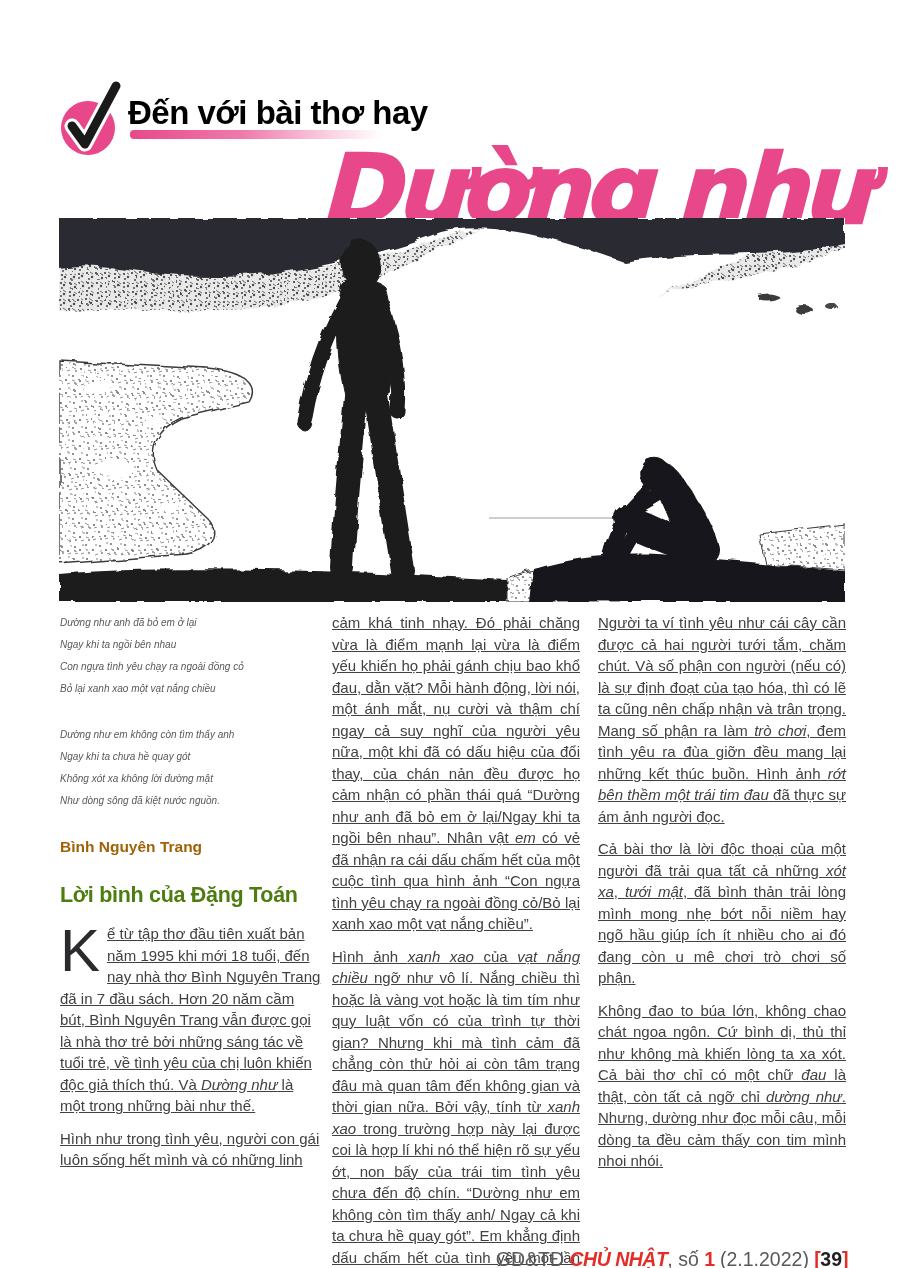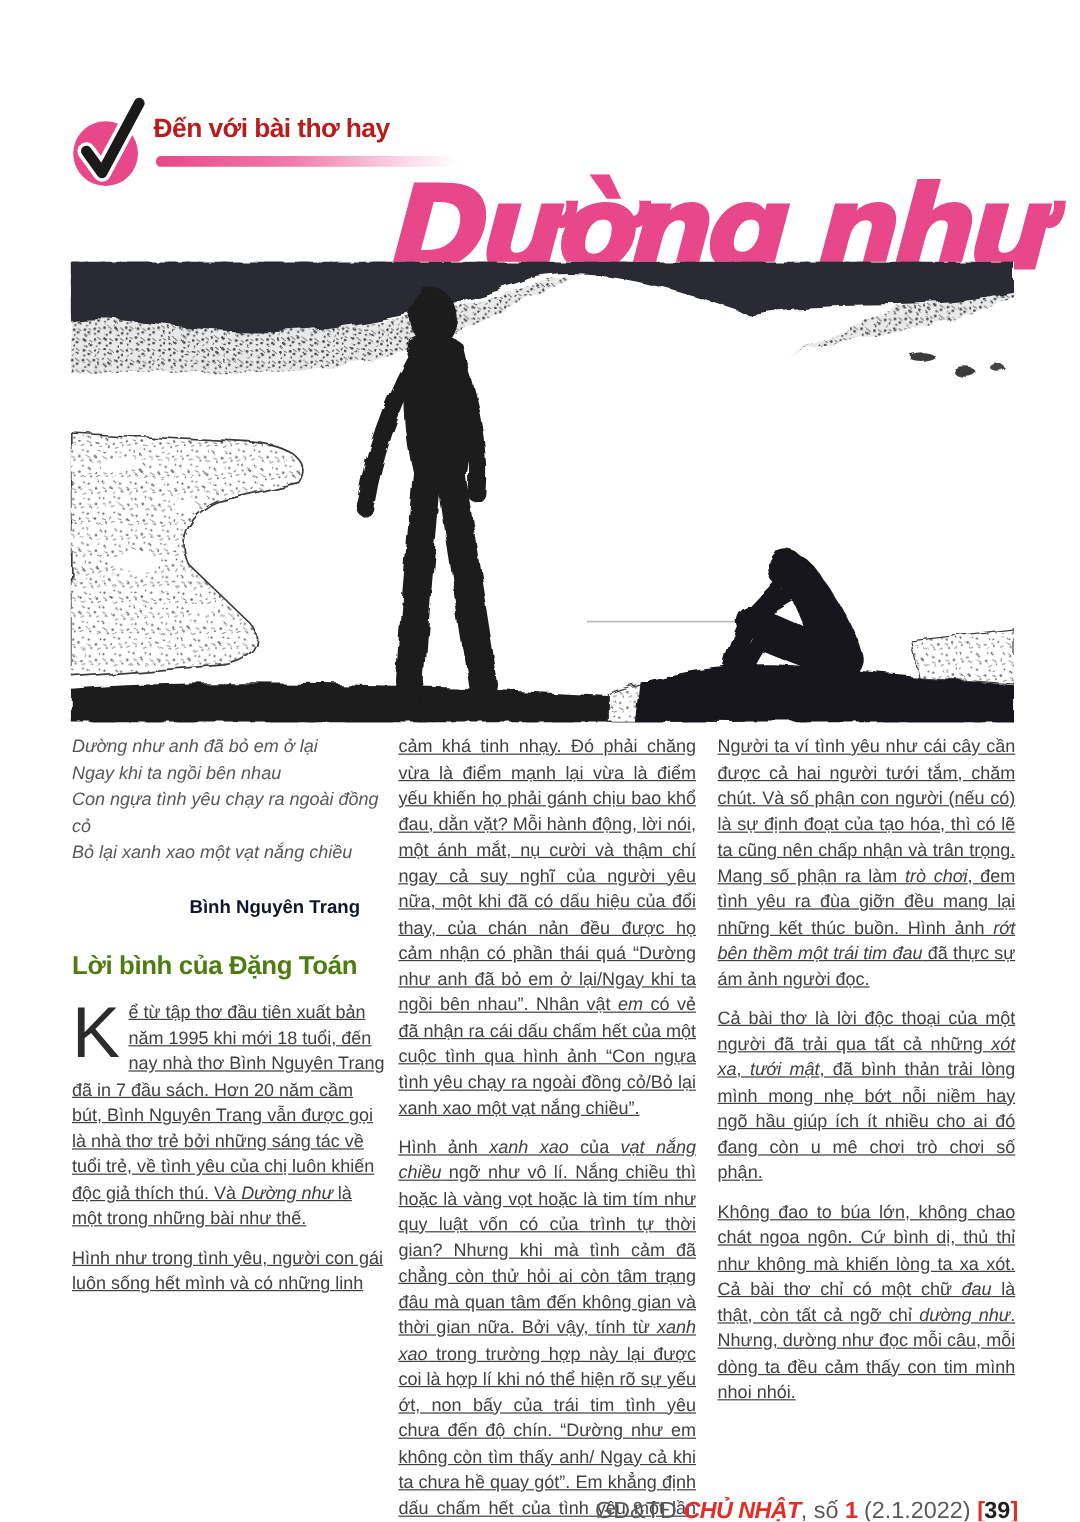--- a/index.html
+++ b/index.html
@@ -4,21 +4,21 @@
 <style>
   html,body{margin:0;padding:0;background:#ffffff;}
   .page{
     position:relative;width:900px;height:1268px;background:#ffffff;overflow:hidden;
     font-family:"Liberation Sans",sans-serif;color:#414042;
   }
   
   .logo{position:absolute;left:58px;top:72px;width:420px;height:92px;}
   .logo svg{position:absolute;left:0;top:8px;}
   .tagline{
-    position:absolute;left:70px;top:22px;font-size:22px;font-weight:bold;color:#b91c1c;
+    position:absolute;left:70px;top:22px;font-size:33px;font-weight:bold;color:#000000;
     letter-spacing:-0.5px;white-space:nowrap;
   }
   .tagbar{
     position:absolute;left:72px;top:58px;width:252px;height:9px;border-radius:4px;
     background:linear-gradient(to right,#e8488a 0%,#ef7bab 45%,#fbd3e4 80%,#ffffff 100%);
   }
   .big-title{
     position:absolute;right:20px;top:78px;width:560px;text-align:center;
     font-family:"DejaVu Sans","Liberation Sans",sans-serif;
     font-size:96px;line-height:1;font-weight:bold;font-style:italic;
@@ -26,25 +26,25 @@
     -webkit-text-stroke:2.5px #e8488a;white-space:nowrap;
   }
   
   .illustration{position:absolute;left:59px;top:218px;width:786px;height:384px;}
   
   .col{position:absolute;top:612px;font-size:15px;line-height:21.5px;text-align:justify;}
   .col-left{left:60px;width:262px;text-align:left;}
   .col-mid{left:332px;width:248px;}
   .col-right{left:598px;width:248px;}
   .poem-stanza{
-    font-style:italic;color:#57585b;font-size:15px;line-height:22px;
+    font-style:italic;color:#57585b;font-size:10px;line-height:22px;
     white-space:pre-line;margin:0 0 24px 0;
   }
   .poem-author{
-    font-weight:bold;color:#0f172a;font-size:15.5px;text-align:right;
+    font-weight:bold;color:#a16207;font-size:15.5px;text-align:left;
     padding-right:22px;margin:2px 0 0 0;
   }
   .commentary-heading{
     color:#4d7c0f;font-weight:bold;font-size:21.5px;letter-spacing:-0.3px;
     margin:26px 0 16px 0;line-height:1.1;
   }
   .para{margin:0 0 11px 0;text-decoration:underline;}
   .para:last-child{margin-bottom:0;}
   .dropcap{
     float:left;font-size:60px;line-height:52px;font-weight:400;color:#2b2b2e;
@@ -157,20 +157,24 @@
         <path d="M576,315 C566,330 560,342 558,352" fill="none" stroke-width="13" stroke-linecap="round"></path>
       </g>
     </svg>
   </div>
 
   <section class="col col-left">
     <p class="poem-stanza">Dường như anh đã bỏ em ở lại
 Ngay khi ta ngồi bên nhau
 Con ngựa tình yêu chạy ra ngoài đồng cỏ
 Bỏ lại xanh xao một vạt nắng chiều</p>
+    <p class="poem-stanza">Dường như em không còn tìm thấy anh
+Ngay khi ta chưa hề quay gót
+Không xót xa không lời đường mật
+Như dòng sông đã kiệt nước nguồn.</p>
     <p class="poem-author">Bình Nguyên Trang</p>
     <h2 class="commentary-heading">Lời bình của Đặng Toán</h2>
     <p class="para"><span class="dropcap">K</span><span><span>ể từ tập thơ đầu tiên xuất bản năm 1995 khi mới 18 tuổi, đến nay nhà thơ Bình Nguyên Trang đã in 7 đầu sách. Hơn 20 năm cầm bút, Bình Nguyên Trang vẫn được gọi là nhà thơ trẻ bởi những sáng tác về tuổi trẻ, về tình yêu của chị luôn khiến độc giả thích thú. Và </span><span class="ri">Dường như</span><span> là một trong những bài như thế.</span></span></p>
     <p class="para"><span>Hình như trong tình yêu, người con gái luôn sống hết mình và có những linh</span></p>
   </section>
 
   <section class="col col-mid">
     <p class="para"><span>cảm khá tinh nhạy. Đó phải chăng vừa là điểm mạnh lại vừa là điểm yếu khiến họ phải gánh chịu bao khổ đau, dằn vặt? Mỗi hành động, lời nói, một ánh mắt, nụ cười và thậm chí ngay cả suy nghĩ của người yêu nữa, một khi đã có dấu hiệu của đổi thay, của chán nản đều được họ cảm nhận có phần thái quá “Dường như anh đã bỏ em ở lại/Ngay khi ta ngồi bên nhau”. Nhân vật </span><span class="ri">em</span><span> có vẻ đã nhận ra cái dấu chấm hết của một cuộc tình qua hình ảnh “Con ngựa tình yêu chạy ra ngoài đồng cỏ/Bỏ lại xanh xao một vạt nắng chiều”.</span></p>
     <p class="para"><span>Hình ảnh </span><span class="ri">xanh xao</span><span> của </span><span class="ri">vạt nắng chiều</span><span> ngỡ như vô lí. Nắng chiều thì hoặc là vàng vọt hoặc là tim tím như quy luật vốn có của trình tự thời gian? Nhưng khi mà tình cảm đã chẳng còn thử hỏi ai còn tâm trạng đâu mà quan tâm đến không gian và thời gian nữa. Bởi vậy, tính từ </span><span class="ri">xanh xao</span><span> trong trường hợp này lại được coi là hợp lí khi nó thể hiện rõ sự yếu ớt, non bấy của trái tim tình yêu chưa đến độ chín. “Dường như em không còn tìm thấy anh/ Ngay cả khi ta chưa hề quay gót”. Em khẳng định dấu chấm hết của tình yêu một lần nữa. Nhưng lần này thêm sự tỉnh táo hơn của</span></p>
   </section>

